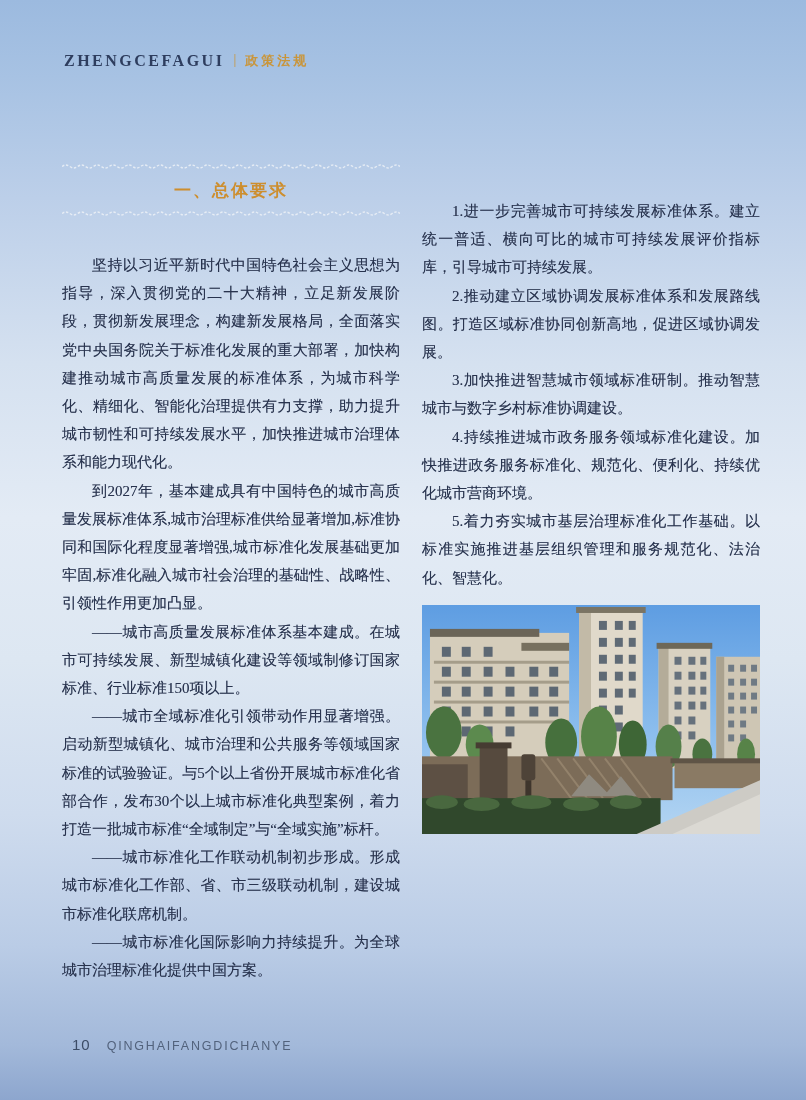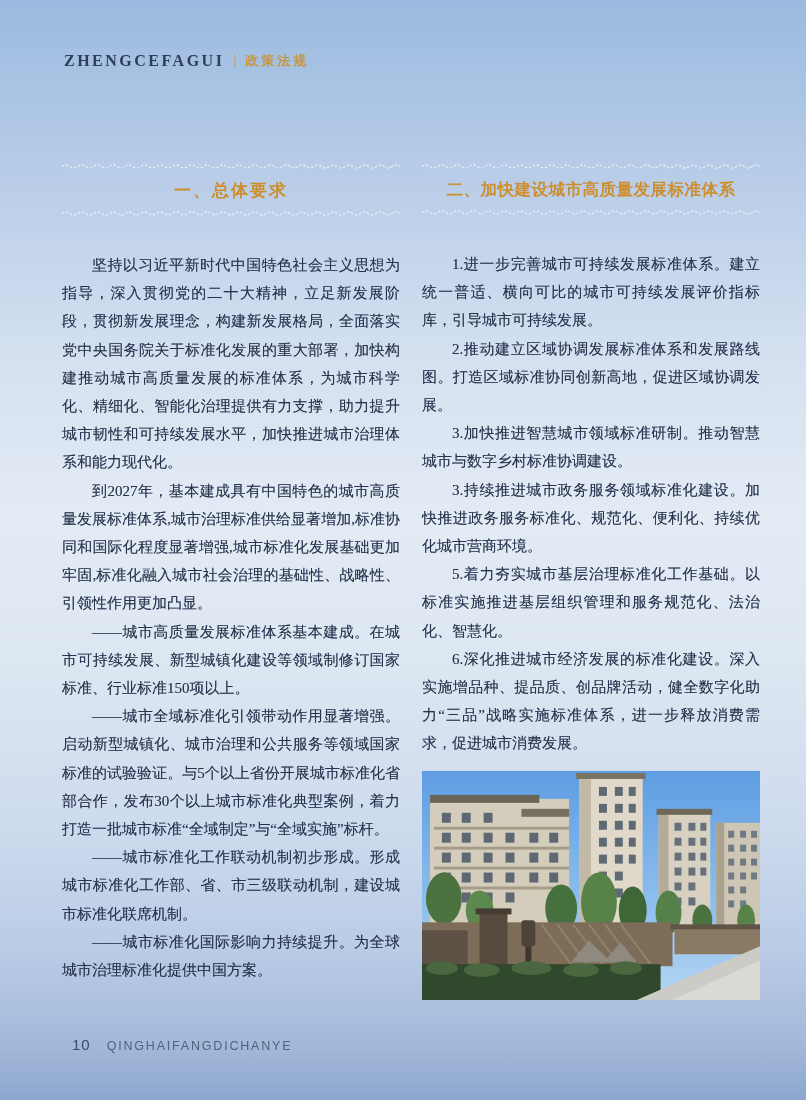--- a/index.html
+++ b/index.html
@@ -82,36 +82,26 @@
           <p class="body-par">坚持以习近平新时代中国特色社会主义思想为指导，深入贯彻党的二十大精神，立足新发展阶段，贯彻新发展理念，构建新发展格局，全面落实党中央国务院关于标准化发展的重大部署，加快构建推动城市高质量发展的标准体系，为城市科学化、精细化、智能化治理提供有力支撑，助力提升城市韧性和可持续发展水平，加快推进城市治理体系和能力现代化。</p>
           <p class="body-par">到2027年，基本建成具有中国特色的城市高质量发展标准体系,城市治理标准供给显著增加,标准协同和国际化程度显著增强,城市标准化发展基础更加牢固,标准化融入城市社会治理的基础性、战略性、引领性作用更加凸显。</p>
           <p class="body-par">——城市高质量发展标准体系基本建成。在城市可持续发展、新型城镇化建设等领域制修订国家标准、行业标准150项以上。</p>
           <p class="body-par">——城市全域标准化引领带动作用显著增强。启动新型城镇化、城市治理和公共服务等领域国家标准的试验验证。与5个以上省份开展城市标准化省部合作，发布30个以上城市标准化典型案例，着力打造一批城市标准“全域制定”与“全域实施”标杆。</p>
           <p class="body-par">——城市标准化工作联动机制初步形成。形成城市标准化工作部、省、市三级联动机制，建设城市标准化联席机制。</p>
           <p class="body-par">——城市标准化国际影响力持续提升。为全球城市治理标准化提供中国方案。</p>
         </div>
     </div>
 
     <div class="col col-right">
-      <div class="section-head">
-        <svg class="wave" viewBox="0 0 344 7" preserveAspectRatio="none">
-            <use href="#wavepath"></use>
-          </svg>
-        <div class="section-title">二、加快建设城市高质量发展标准体系</div>
-        <svg class="wave" viewBox="0 0 344 7" preserveAspectRatio="none">
-            <use href="#wavepath"></use>
-          </svg>
-      </div>
       <div class="body">
           <p class="body-par">1.进一步完善城市可持续发展标准体系。建立统一普适、横向可比的城市可持续发展评价指标库，引导城市可持续发展。</p>
           <p class="body-par">2.推动建立区域协调发展标准体系和发展路线图。打造区域标准协同创新高地，促进区域协调发展。</p>
           <p class="body-par">3.加快推进智慧城市领域标准研制。推动智慧城市与数字乡村标准协调建设。</p>
-          <p class="body-par">3.持续推进城市政务服务领域标准化建设。加快推进政务服务标准化、规范化、便利化、持续优化城市营商环境。</p>
+          <p class="body-par">4.持续推进城市政务服务领域标准化建设。加快推进政务服务标准化、规范化、便利化、持续优化城市营商环境。</p>
           <p class="body-par">5.着力夯实城市基层治理标准化工作基础。以标准实施推进基层组织管理和服务规范化、法治化、智慧化。</p>
-          <p class="body-par">6.深化推进城市经济发展的标准化建设。深入实施增品种、提品质、创品牌活动，健全数字化助力“三品”战略实施标准体系，进一步释放消费需求，促进城市消费发展。</p>
         </div>
 
       <div class="photo-wrap">
         <svg viewBox="0 0 340 230" preserveAspectRatio="none">
           <defs>
             <linearGradient id="sky" x1="0" y1="0" x2="0" y2="1">
               <stop offset="0" stop-color="#5e9de2"></stop>
               <stop offset="0.6" stop-color="#8fc0ee"></stop>
               <stop offset="1" stop-color="#b4d5f2"></stop>
             </linearGradient>

